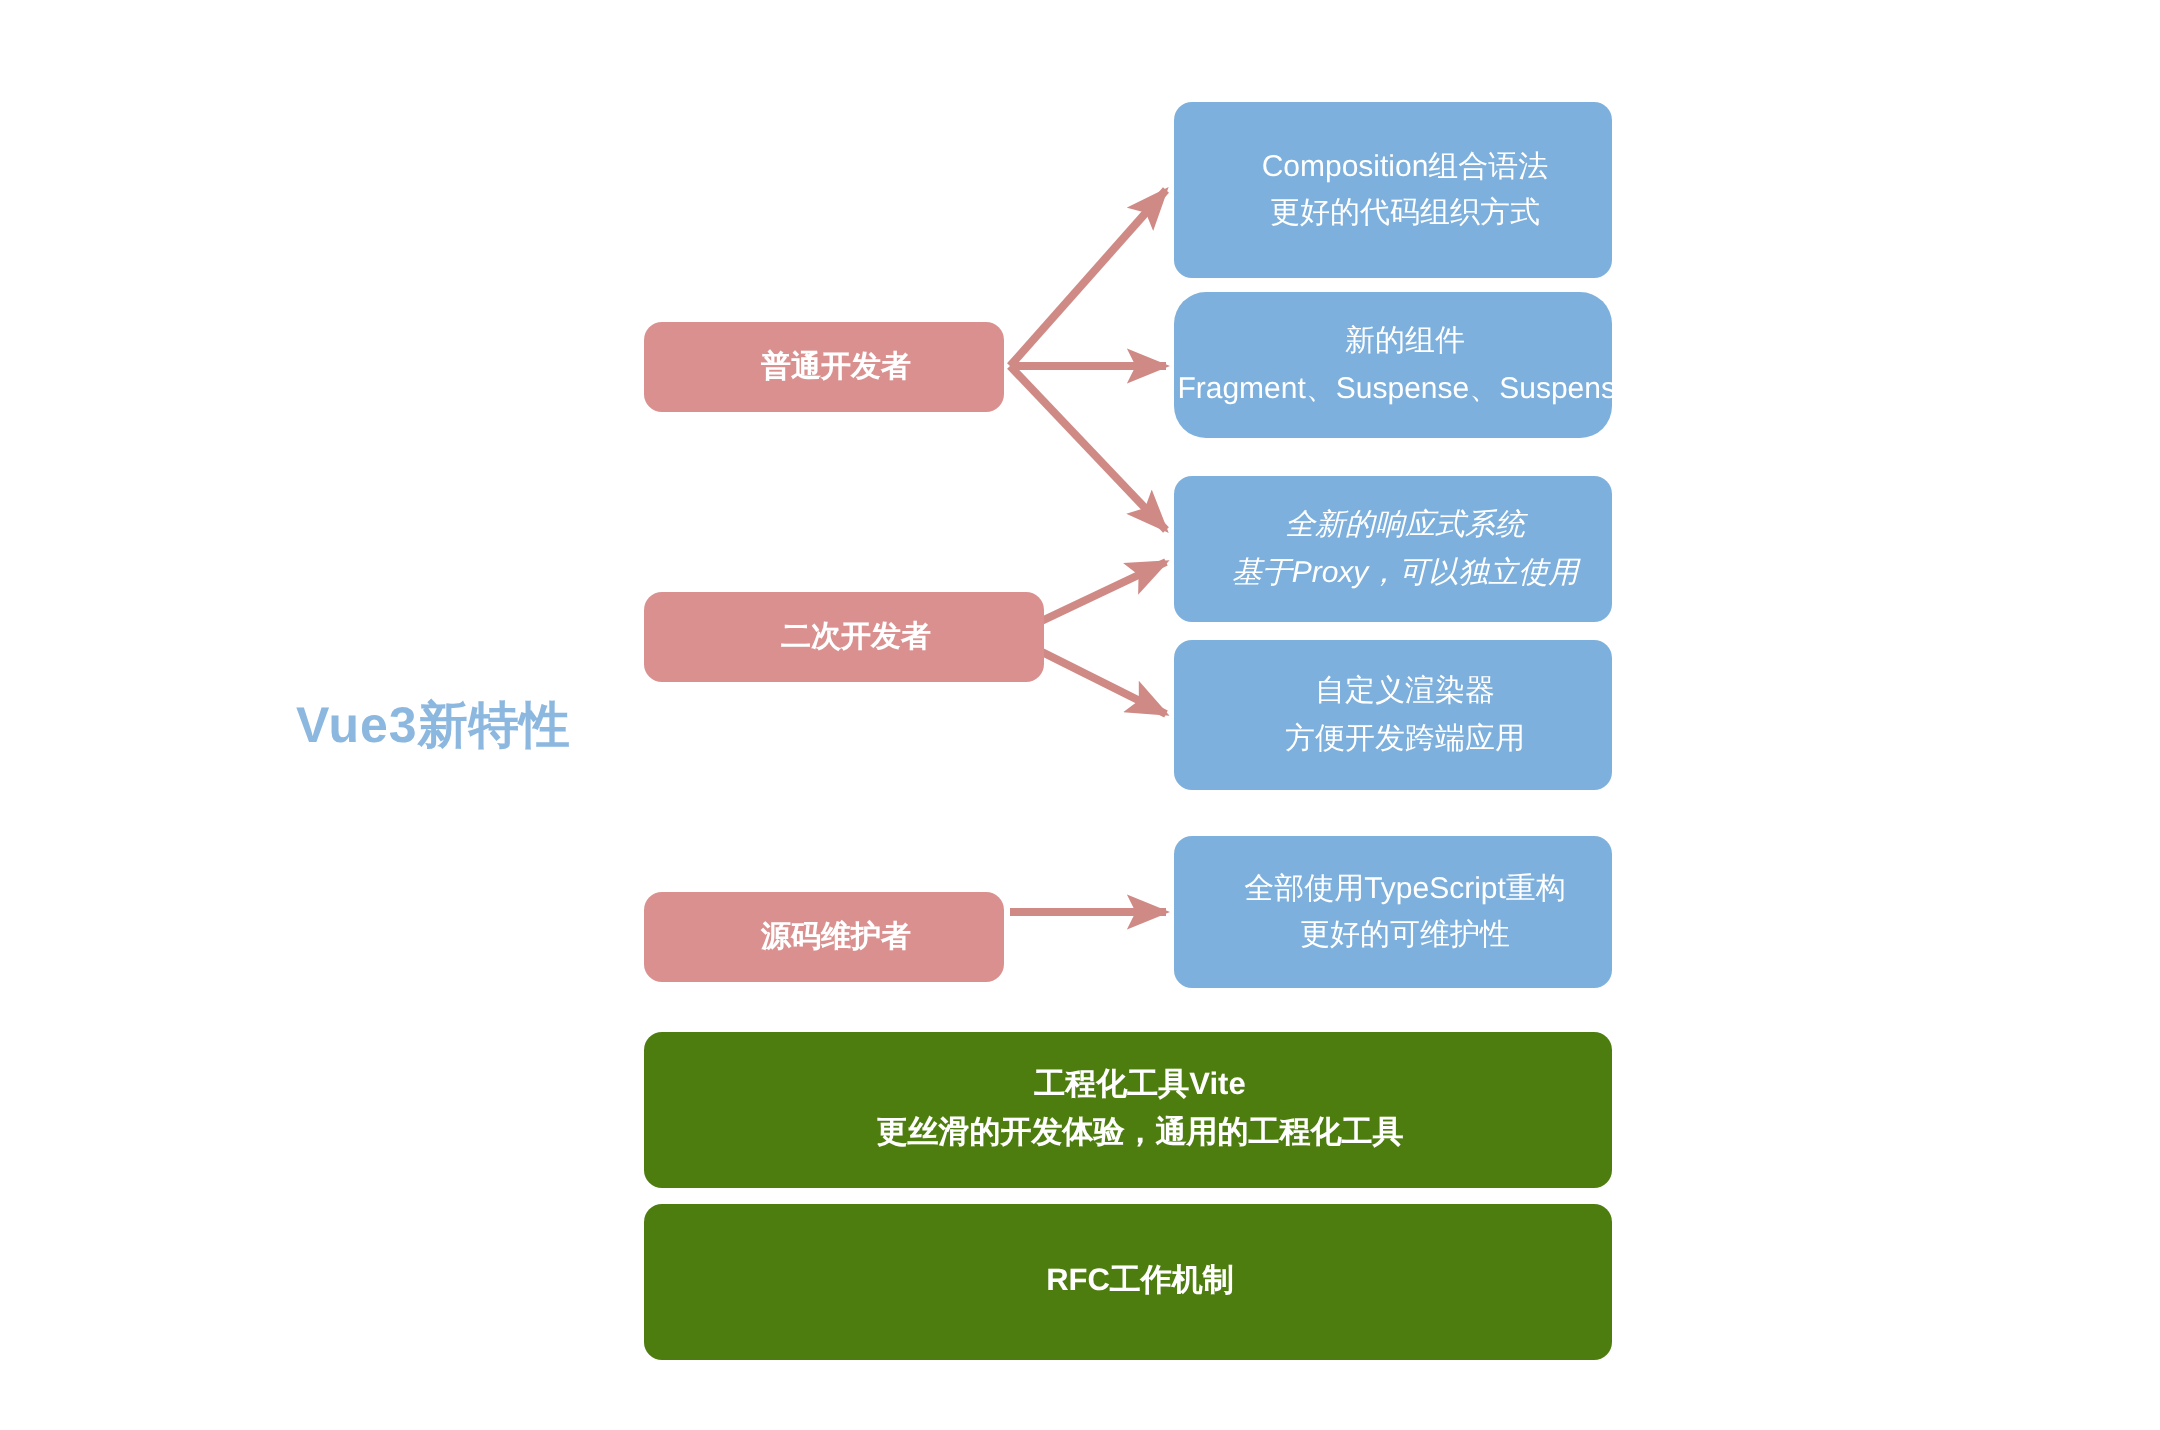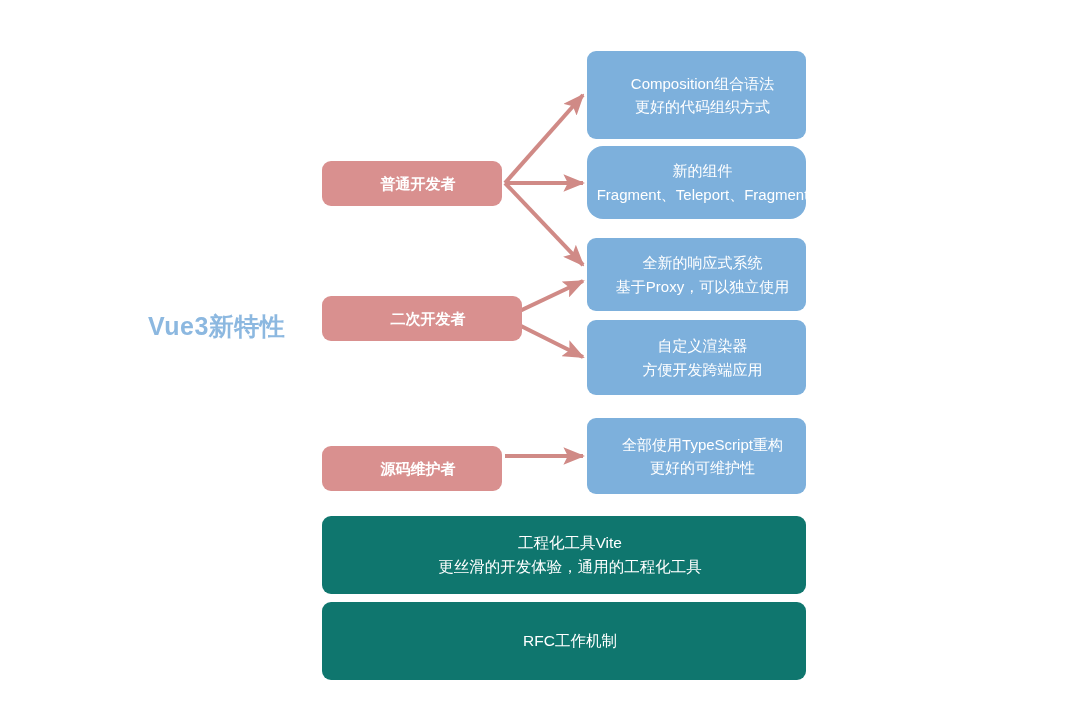--- a/index.html
+++ b/index.html
@@ -46,30 +46,32 @@
   .node-blue {
     background: #7db0dc;
     font-size: 15px;
   }
   .node-pink {
     background: #d9908f;
     font-size: 15px;
     font-weight: bold;
   }
   .node-wide {
-    background: #0f766e;
+    background: #4d7c0f;
     font-size: 15.5px;
+    font-weight: bold;
   }
   .title {
     position: absolute;
     color: #8cb8e0;
     font-size: 25px;
     font-weight: bold;
     letter-spacing: 0.5px;
     white-space: nowrap;
+    margin-top: 36px;
   }
   .overflow-text {
     overflow: visible;
   }
 </style>
 </head>
 <body>
 
 <div id="canvas">
 
@@ -105,24 +107,24 @@
     <span class="line1">源码维护者</span>
   </div>
 
   <div class="node node-blue" style="left:587px; top:51px; width:219px; height:88px;">
     <span class="line1">Composition组合语法</span>
     <span class="line2">更好的代码组织方式</span>
   </div>
 
   <div class="node node-blue overflow-text" style="left:587px; top:146px; width:219px; height:73px;border-radius:16px;">
     <span class="line1">新的组件</span>
-    <span class="line2">Fragment、Teleport、Fragment</span>
+    <span class="line2">Fragment、Suspense、Suspense</span>
   </div>
 
-  <div class="node node-blue" style="left:587px; top:238px; width:219px; height:73px;">
+  <div class="node node-blue" style="left:587px; top:238px; width:219px; height:73px;font-style:italic;">
     <span class="line1">全新的响应式系统</span>
     <span class="line2">基于Proxy，可以独立使用</span>
   </div>
 
   <div class="node node-blue" style="left:587px; top:320px; width:219px; height:75px;">
     <span class="line1">自定义渲染器</span>
     <span class="line2">方便开发跨端应用</span>
   </div>
 
   <div class="node node-blue" style="left:587px; top:418px; width:219px; height:76px;">

